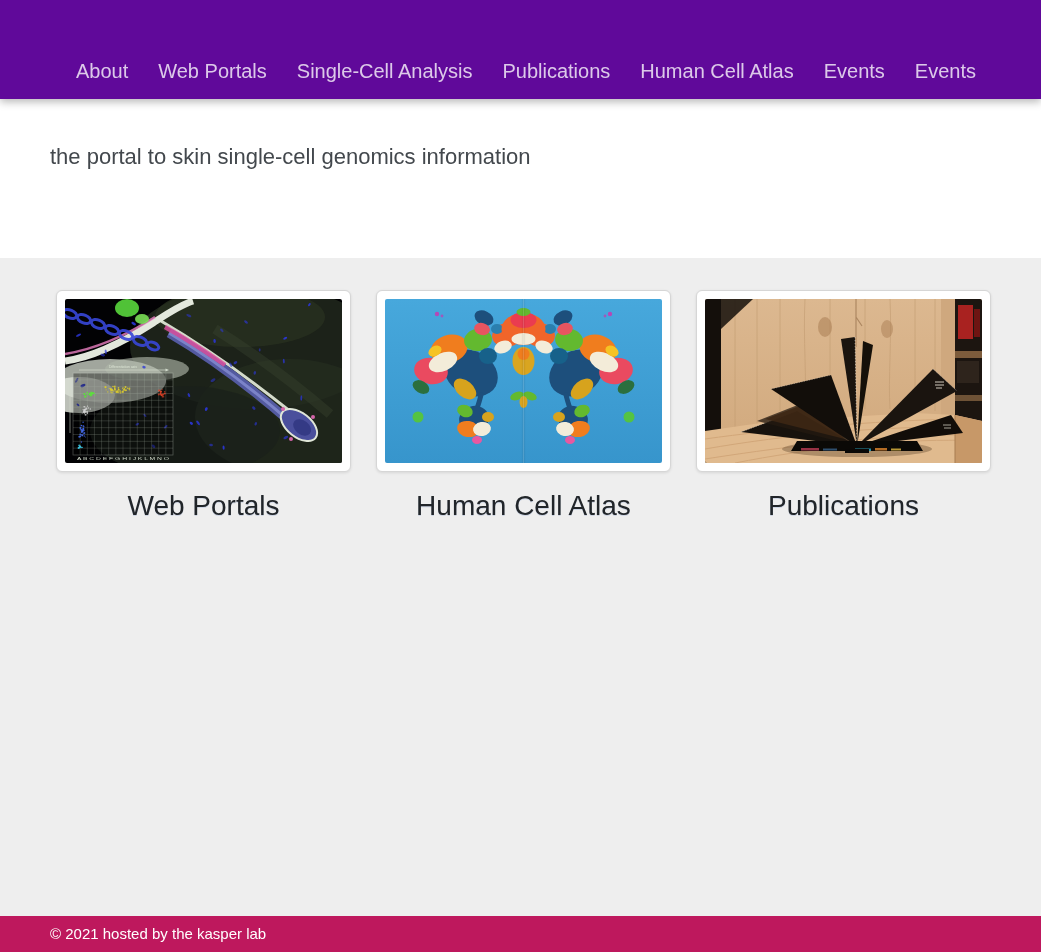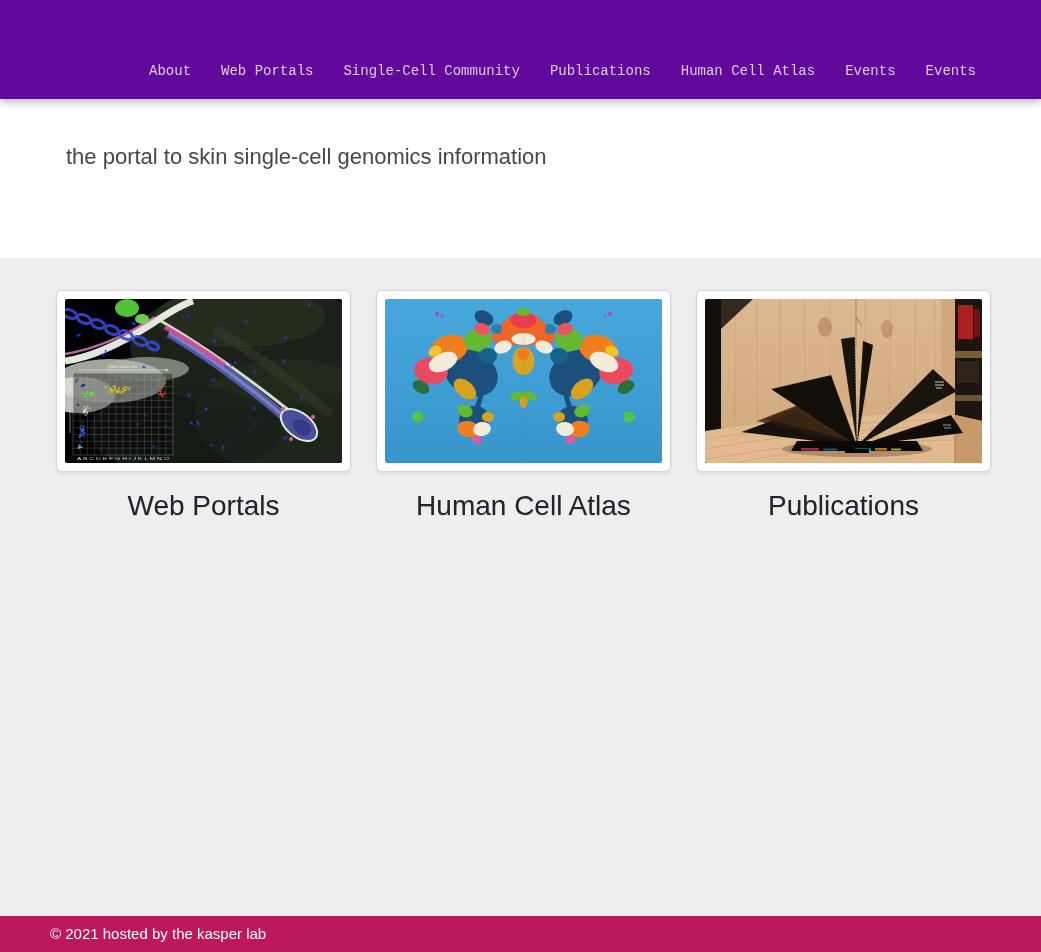--- a/index.html
+++ b/index.html
@@ -17,34 +17,34 @@
     box-shadow: 0 3px 8px rgba(0,0,0,0.28);
   }
   .brand {
     position: absolute; left: 50px; top: 15px;
     font-size: 26px; color: #ffffff; cursor: pointer;
     letter-spacing: 0.2px;
   }
   nav { position: absolute; right: 50px; top: 60px; display: flex; }
   nav a {
     display: block; color: rgba(255,255,255,0.78); text-decoration: none;
-    font-size: 14px; padding: 0 15px; line-height: 22px; white-space: nowrap; font-family: Liberation Mono, monospace;
+    font-size: 20px; padding: 0 15px; line-height: 22px; white-space: nowrap;
   }
 
   
   .hero {
     flex: 0 0 auto; height: 159px; background: #ffffff;
     padding: 34px 50px 0; box-sizing: border-box;
   }
   .hero h1 {
     margin: 0; font-size: 40px; font-weight: 400;
     color: #3b4045; line-height: 48px;
   }
   .hero p {
-    margin: 10px 16px 0; font-size: 22px; font-weight: 300;
+    margin: 10px 0 0; font-size: 22px; font-weight: 300;
     color: #43484d; line-height: 28px;
   }
 
   
   .content { flex: 1 1 auto; background: #eeeeee; padding: 32px 0 0 56px; }
   .cards { display: flex; gap: 25px; }
   .card-col { width: 295px; flex: 0 0 auto; }
   .card-frame {
     box-sizing: border-box; width: 295px; height: 182px;
     background: #ffffff; border: 1px solid #d6d6d6; border-radius: 6px;
@@ -67,21 +67,21 @@
 </style>
 </head>
 <body>
 
 <div class="page">
 
   <header>
     <nav>
       <a href="#">About</a>
       <a href="#">Web Portals</a>
-      <a href="#">Single-Cell Community</a>
+      <a href="#">Single-Cell Analysis</a>
       <a href="#">Publications</a>
       <a href="#">Human Cell Atlas</a>
       <a href="#">Events</a>
       <a href="#">Events</a>
     </nav>
   </header>
 
   <section class="hero">
     <p>the portal to skin single-cell genomics information</p>
   </section>

